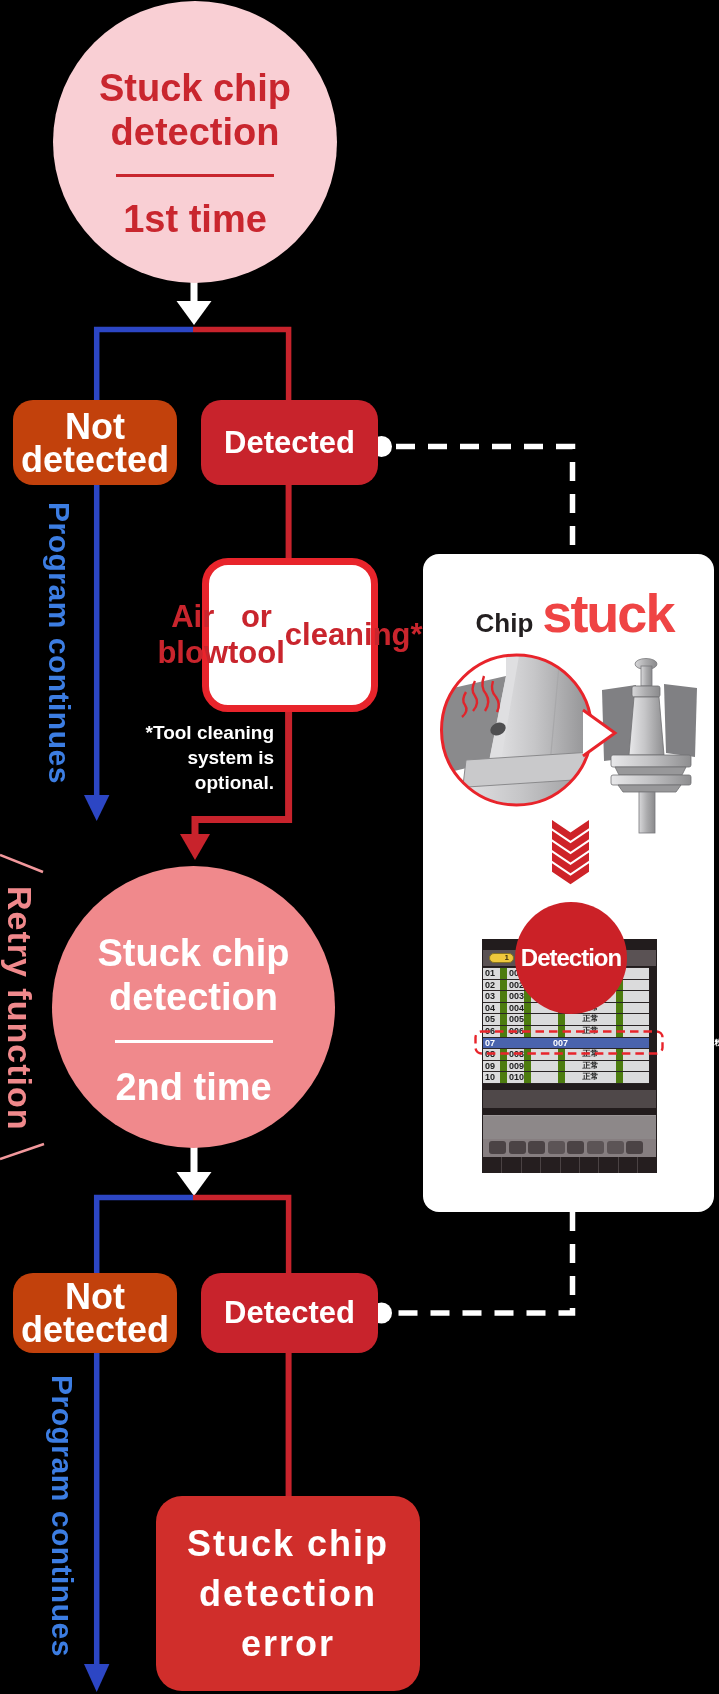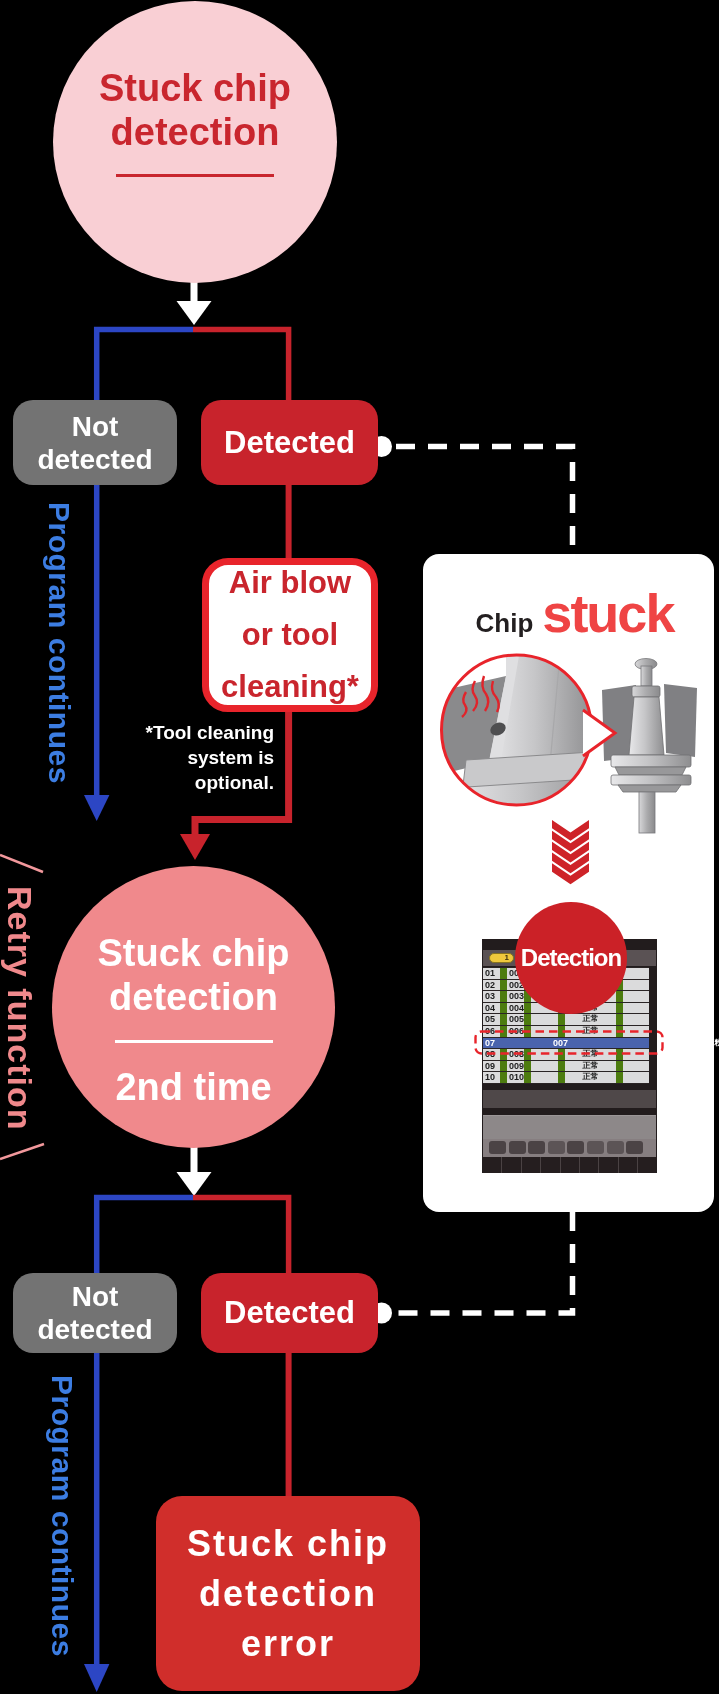--- a/index.html
+++ b/index.html
@@ -19,39 +19,39 @@
   .node-circle .divider{position:absolute;left:50%;margin-left:-79px;width:158px;height:2.5px;}
   #circle1 .divider{background:#C9262E;}
   #circle2 .divider{background:#fff;}
   .nl1{top:65px;} .nl2{top:109px;}
   #circle1 .divider{top:173px;} #circle2 .divider{top:174px;}
   #circle1 .nl3{top:196px;} #circle2 .nl3{top:199px;}
 
   
   .resbox{position:absolute;border-radius:20px;display:flex;flex-direction:column;
           align-items:center;justify-content:center;color:#fff;text-align:center;}
-  .bluebox{background:#737373;font-size:28px;line-height:33px;}
+  .bluebox{background:#c2410c;font-size:36px;line-height:33px;}
   .redbox{background:#C8232C;font-size:31px;line-height:34px;}
   #notdet1{left:13px;top:400px;width:164px;height:85px;}
   #det1{left:201px;top:400px;width:177px;height:85px;}
   #notdet2{left:13px;top:1273px;width:164px;height:80px;}
   #det2{left:201px;top:1273px;width:177px;height:80px;}
 
   
   .vlabel{position:absolute;writing-mode:vertical-rl;text-align:center;white-space:nowrap;
           display:flex;align-items:center;justify-content:center;}
   .progcont{color:#3C7DE2;font-size:30px;letter-spacing:0.5px;}
   #prog1{left:42px;top:506px;height:274px;}
   #prog2{left:45px;top:1377px;height:278px;}
   #retry{left:0px;top:882px;height:253px;color:#F0898C;font-size:34px;letter-spacing:1px;}
 
   
   #airblow{left:202px;top:558px;width:176px;height:154px;background:#fff;
            border:7px solid #E8242B;border-radius:26px;box-sizing:border-box;
-           display:flex;flex-direction:column;align-items:center;justify-content:space-between;
+           display:flex;flex-direction:row;align-items:center;justify-content:center;
            color:#C9252D;font-size:31px;line-height:36px;text-align:center;}
   #footnote{left:139px;top:720px;width:135px;color:#fff;font-size:19px;line-height:25px;
             text-align:right;}
 
   
   #errorbox{left:156px;top:1496px;width:264px;height:195px;background:#D02E2B;border-radius:26px;
             display:flex;flex-direction:column;align-items:center;justify-content:center;
             color:#fff;font-size:36px;line-height:50px;letter-spacing:2px;text-align:center;}
 
   
@@ -146,20 +146,21 @@
     <g>
       <circle cx="381.5" cy="1313" r="10.5" fill="#fff"></circle>
       <polyline points="572.5,1212 572.5,1313 396,1313" fill="none" stroke="#fff" stroke-width="5.5" stroke-dasharray="19 13"></polyline>
     </g>
   </svg>
 
   <div id="circle1" class="node-circle">
     <div class="nline nl1">Stuck chip</div>
     <div class="nline nl2">detection</div>
     <div class="divider"></div>
+    <div class="nline nl3">1st time</div>
   </div>
 
   <div id="notdet1" class="resbox bluebox">
     <span>Not</span>
     <span>detected</span>
   </div>
   <div id="det1" class="resbox redbox">
     <span>Detected</span>
   </div>
 

